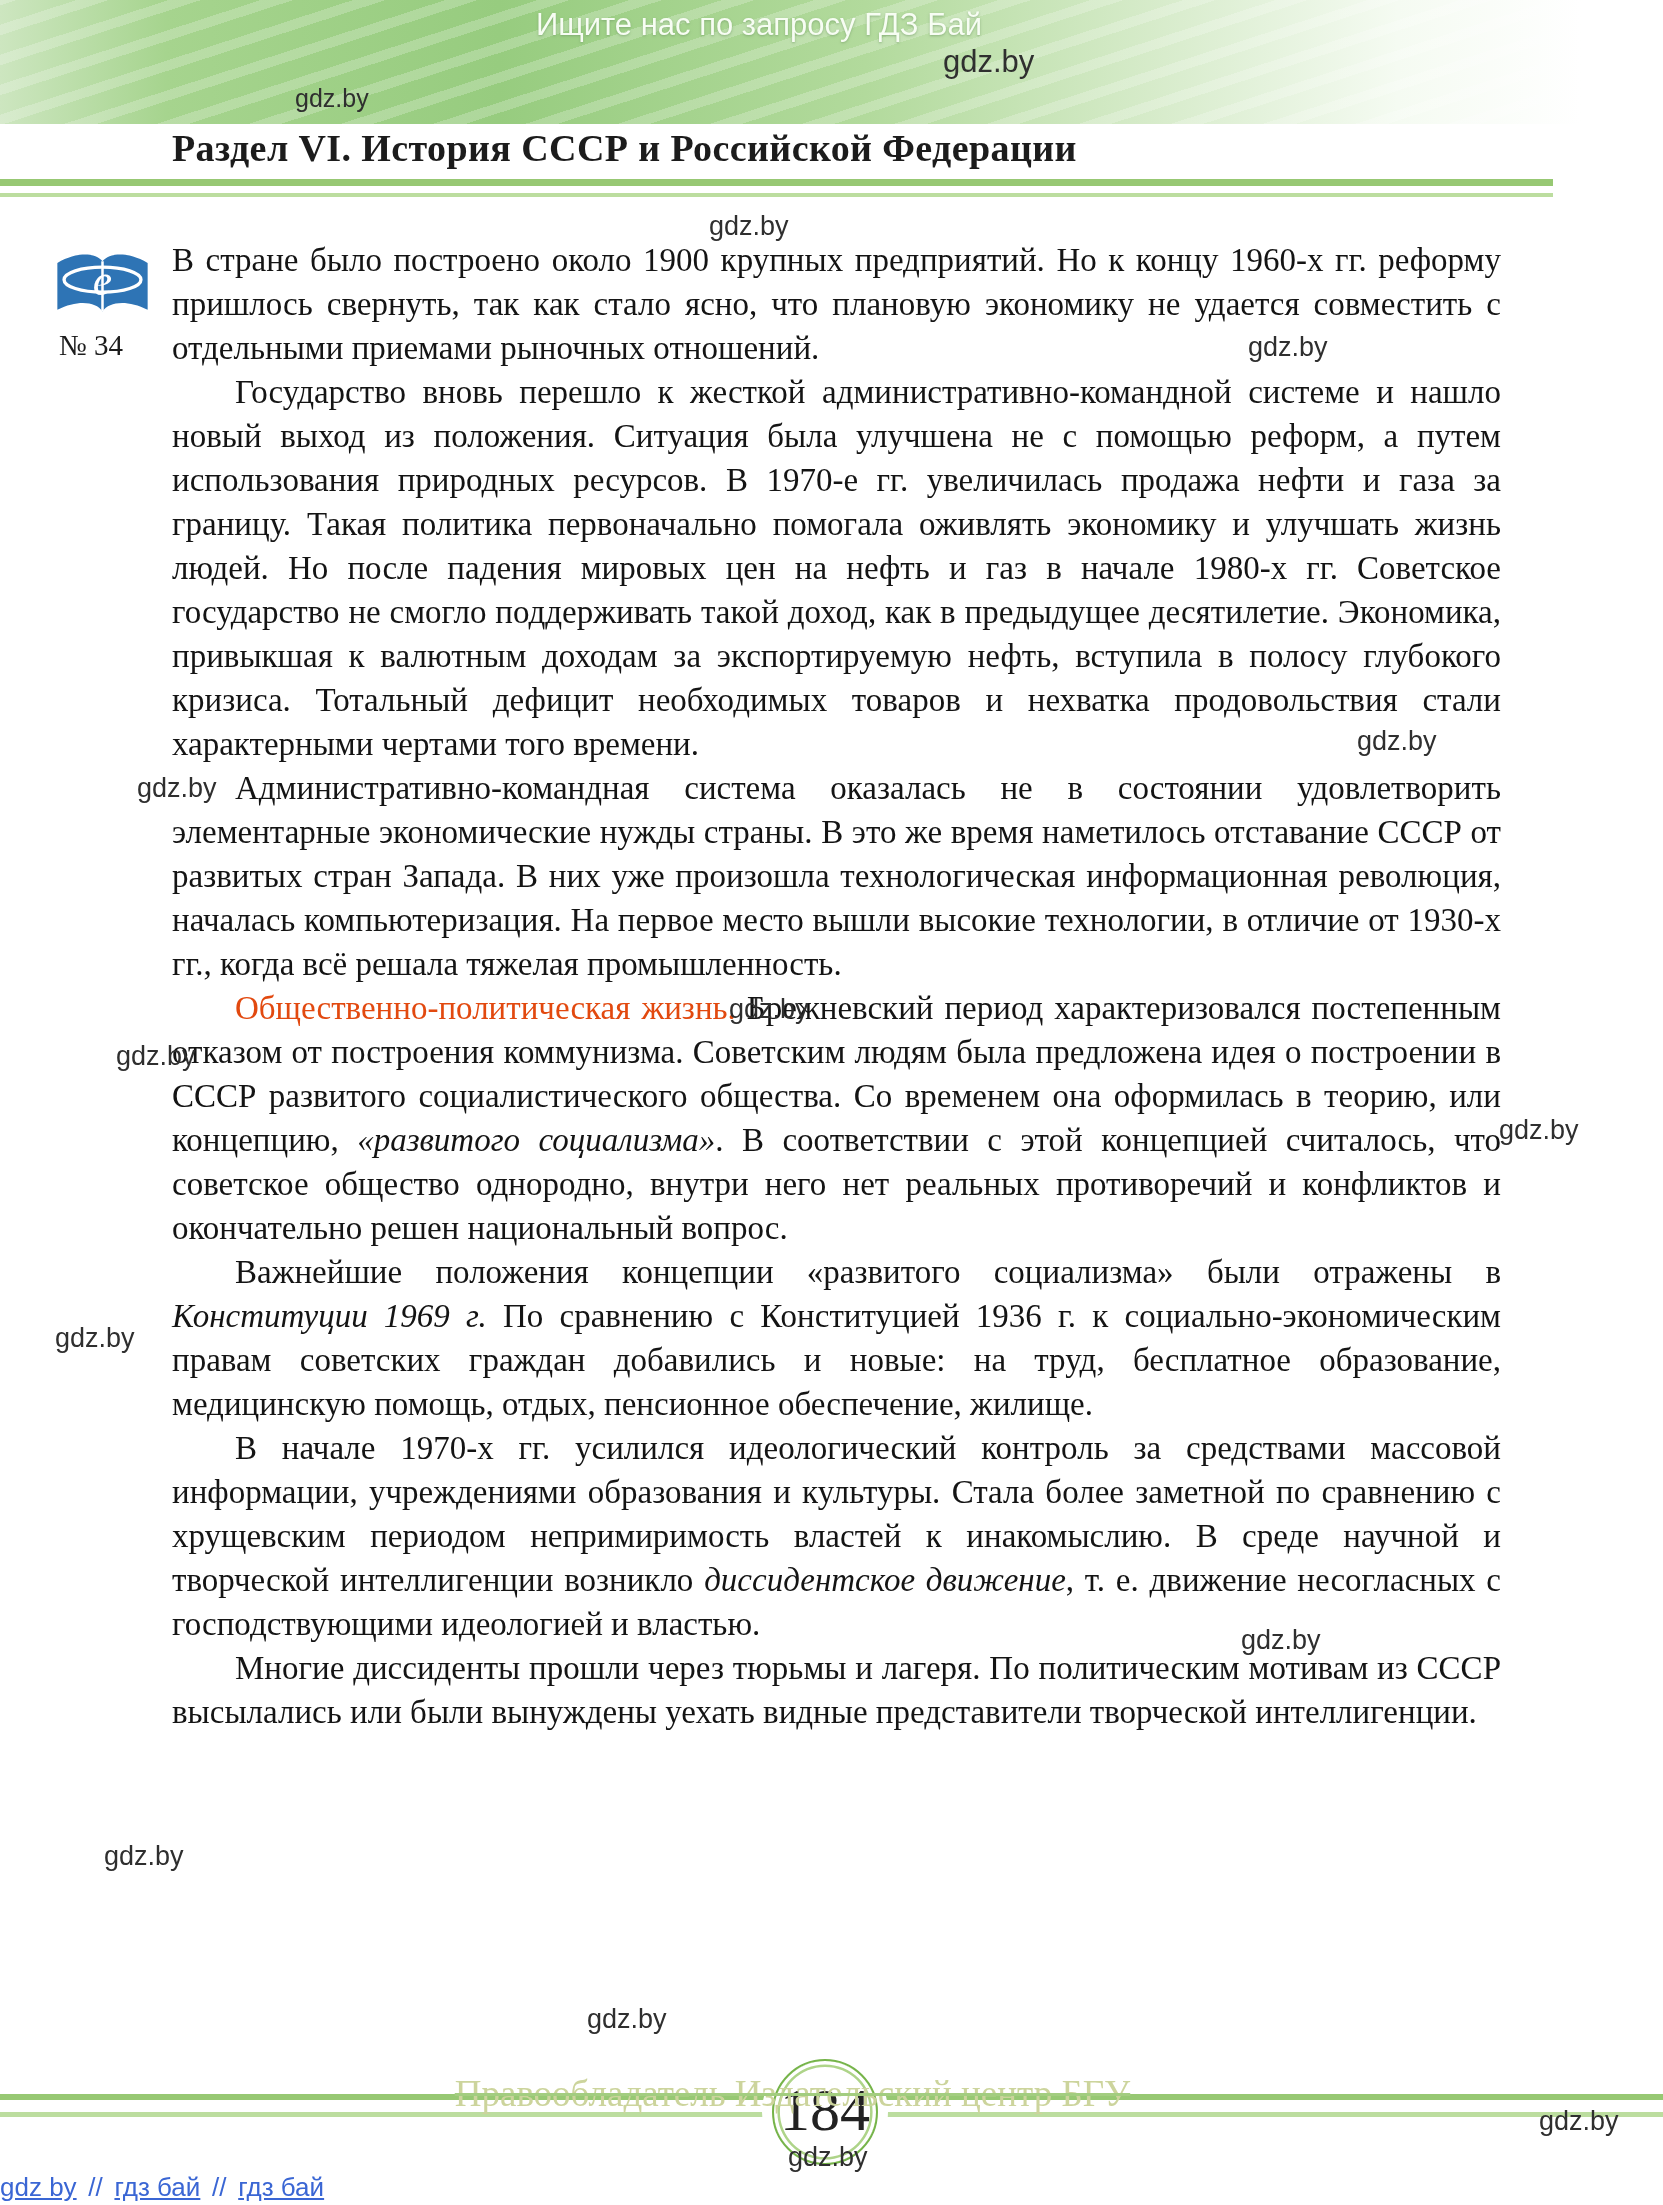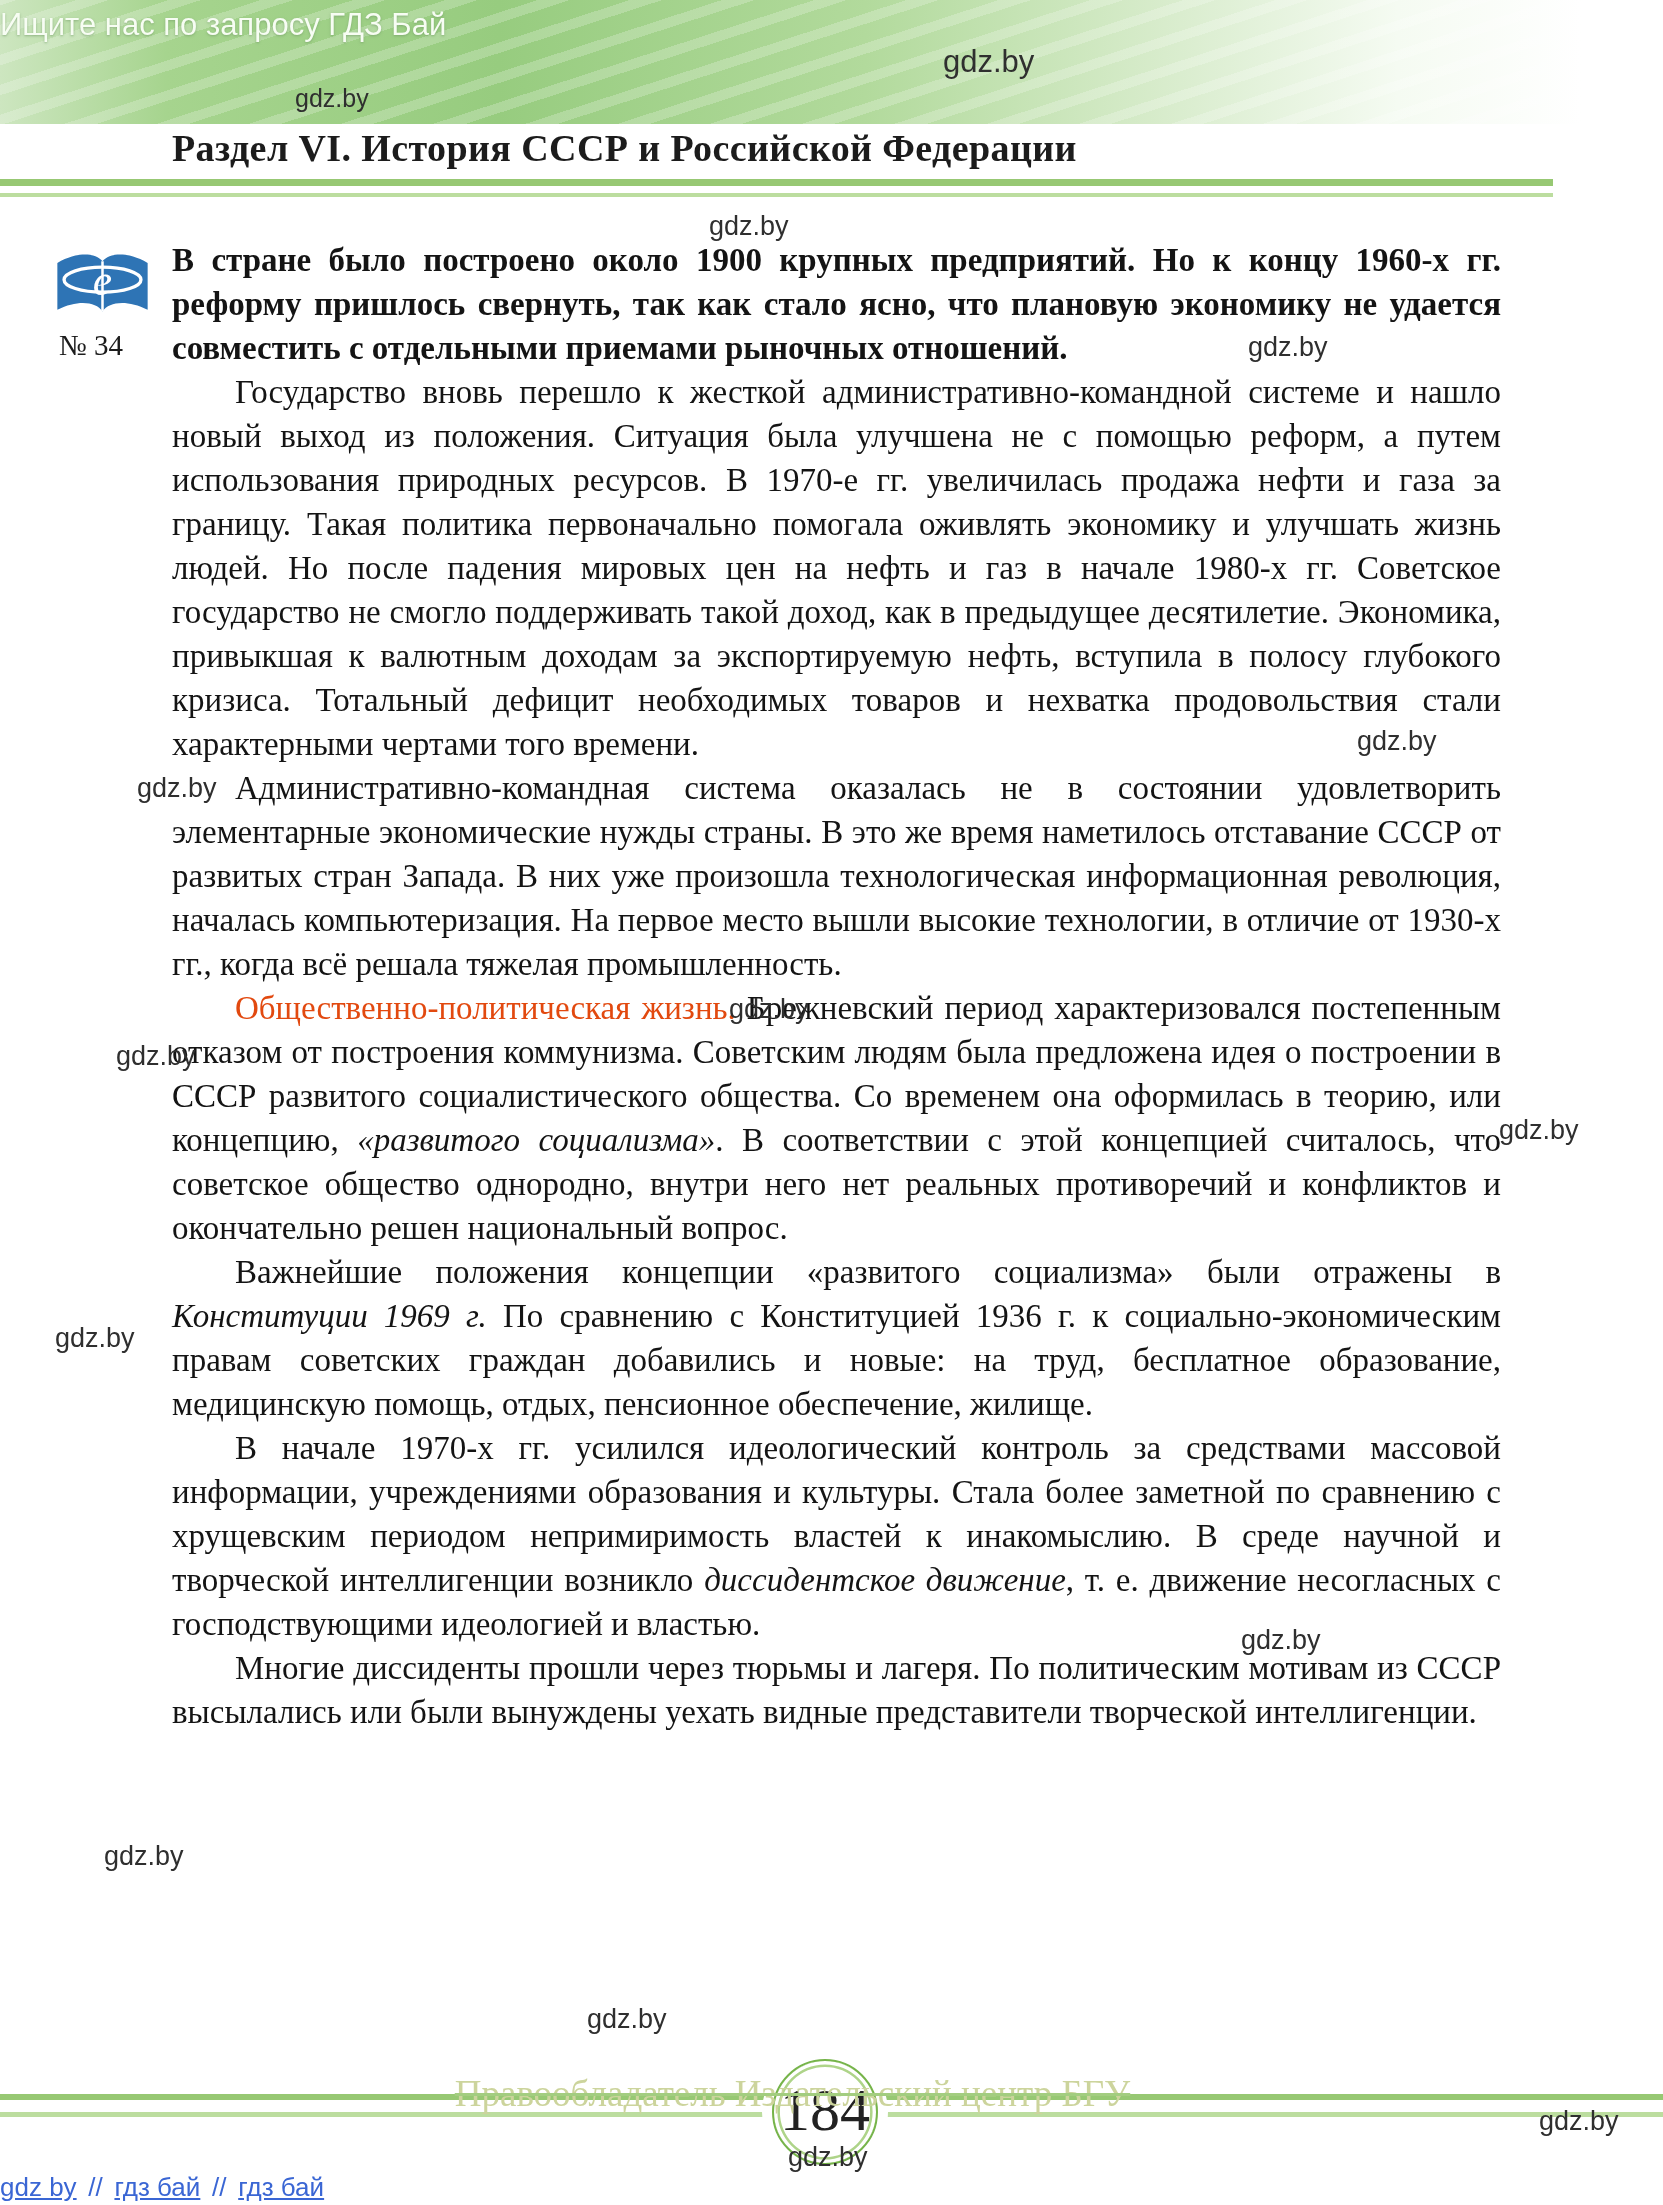--- a/index.html
+++ b/index.html
@@ -9,21 +9,21 @@
   }
 
   
   .promo-bar {
     position:absolute; left:0; top:0; width:1664px; height:124px;
     background-image:
       repeating-linear-gradient(-18deg, rgba(255,255,255,0.22) 0 10px, rgba(255,255,255,0) 10px 28.5px),
       linear-gradient(90deg,#cde6c0 0%,#a6d48e 10%,#97cc7f 30%,#b2da9c 52%,#d8eccc 70%,#f5fbf2 84%,#ffffff 95%);
   }
   .promo-text {
-    position:absolute; left:0; top:6.7px; width:1518px; 
+    position:absolute; left:0; top:6.7px; width:1518px; text-align:center;
     font-family:"Liberation Sans","DejaVu Sans",sans-serif; font-size:31px;
     color:#f7fdf3; text-shadow:0 0.8px 2.5px rgba(110,150,100,0.65);
   }
 
   
   .wm {
     position:absolute; font-family:"Liberation Sans","DejaVu Sans",sans-serif;
     font-size:27px; color:#2f2f2f; z-index:6; white-space:nowrap;
   }
   .wm-b { font-size:31px; }
@@ -42,21 +42,21 @@
   .ebook-icon { position:absolute; left:49px; top:241px; z-index:3; }
   .icon-number { position:absolute; left:59px; top:329px; font-size:29px; color:#1c1c1c; z-index:3; }
 
   
   .text-block {
     position:absolute; left:172px; top:238px; width:1329px;
     font-size:33px; line-height:44px; text-align:justify; z-index:3;
     hyphens:auto;
   }
   .text-block p { margin:0; text-indent:63px; }
-  .text-block p.no-indent { text-indent:0;font-weight:bold; }
+  .text-block p.no-indent { text-indent:0; }
   .topic-head { color:#e2490f; font-weight:normal; }
   .it { font-style:italic; }
 
   
   .copyright {
     position:absolute; left:0; top:2044px; width:1585px; text-align:center;
     font-size:37px; color:#ccd49c; z-index:5;
     text-decoration:line-through; text-decoration-color:#a3cd80;margin-top:28px;
   }
   .foot-rule-1 { top:2094px; width:1664px; height:5.9px; background:#97c873; }

